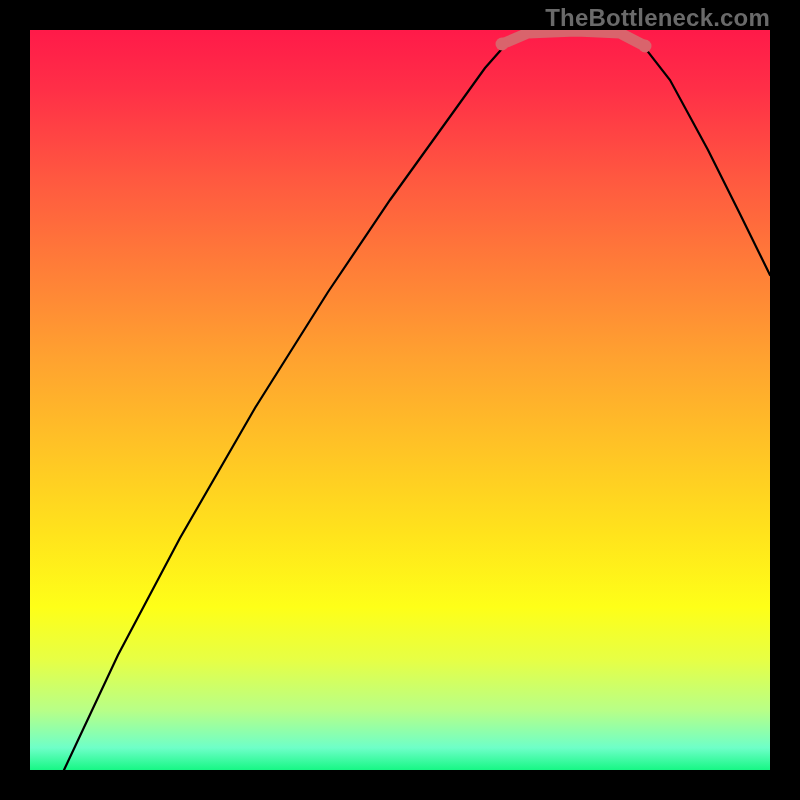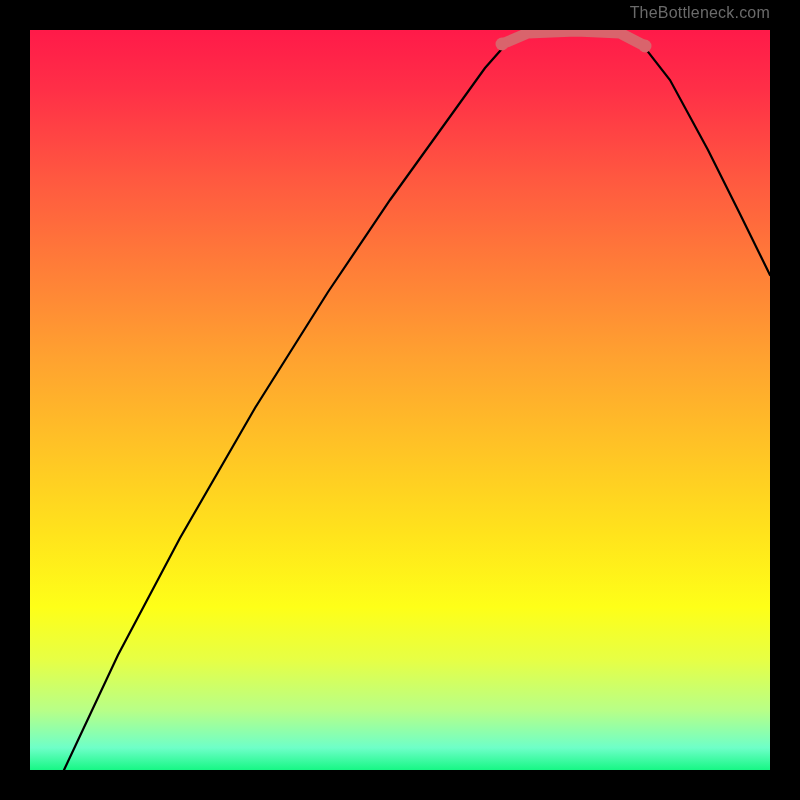--- a/index.html
+++ b/index.html
@@ -43,22 +43,22 @@
     position: absolute;
     left: 0; top: 0;
     width: 100%;
     height: 100%;
   }
   .watermark {
     position: absolute;
     top: 4px;
     right: 30px;
     font-family: Arial, Helvetica, sans-serif;
-    font-size: 16px;
-    font-weight: normal;
+    font-size: 24px;
+    font-weight: bold;
     color: #6a6a6a;
     letter-spacing: 0.2px;
     text-align: right;
   }
 </style>
 </head>
 <body>
 
 <div class="frame">
 

